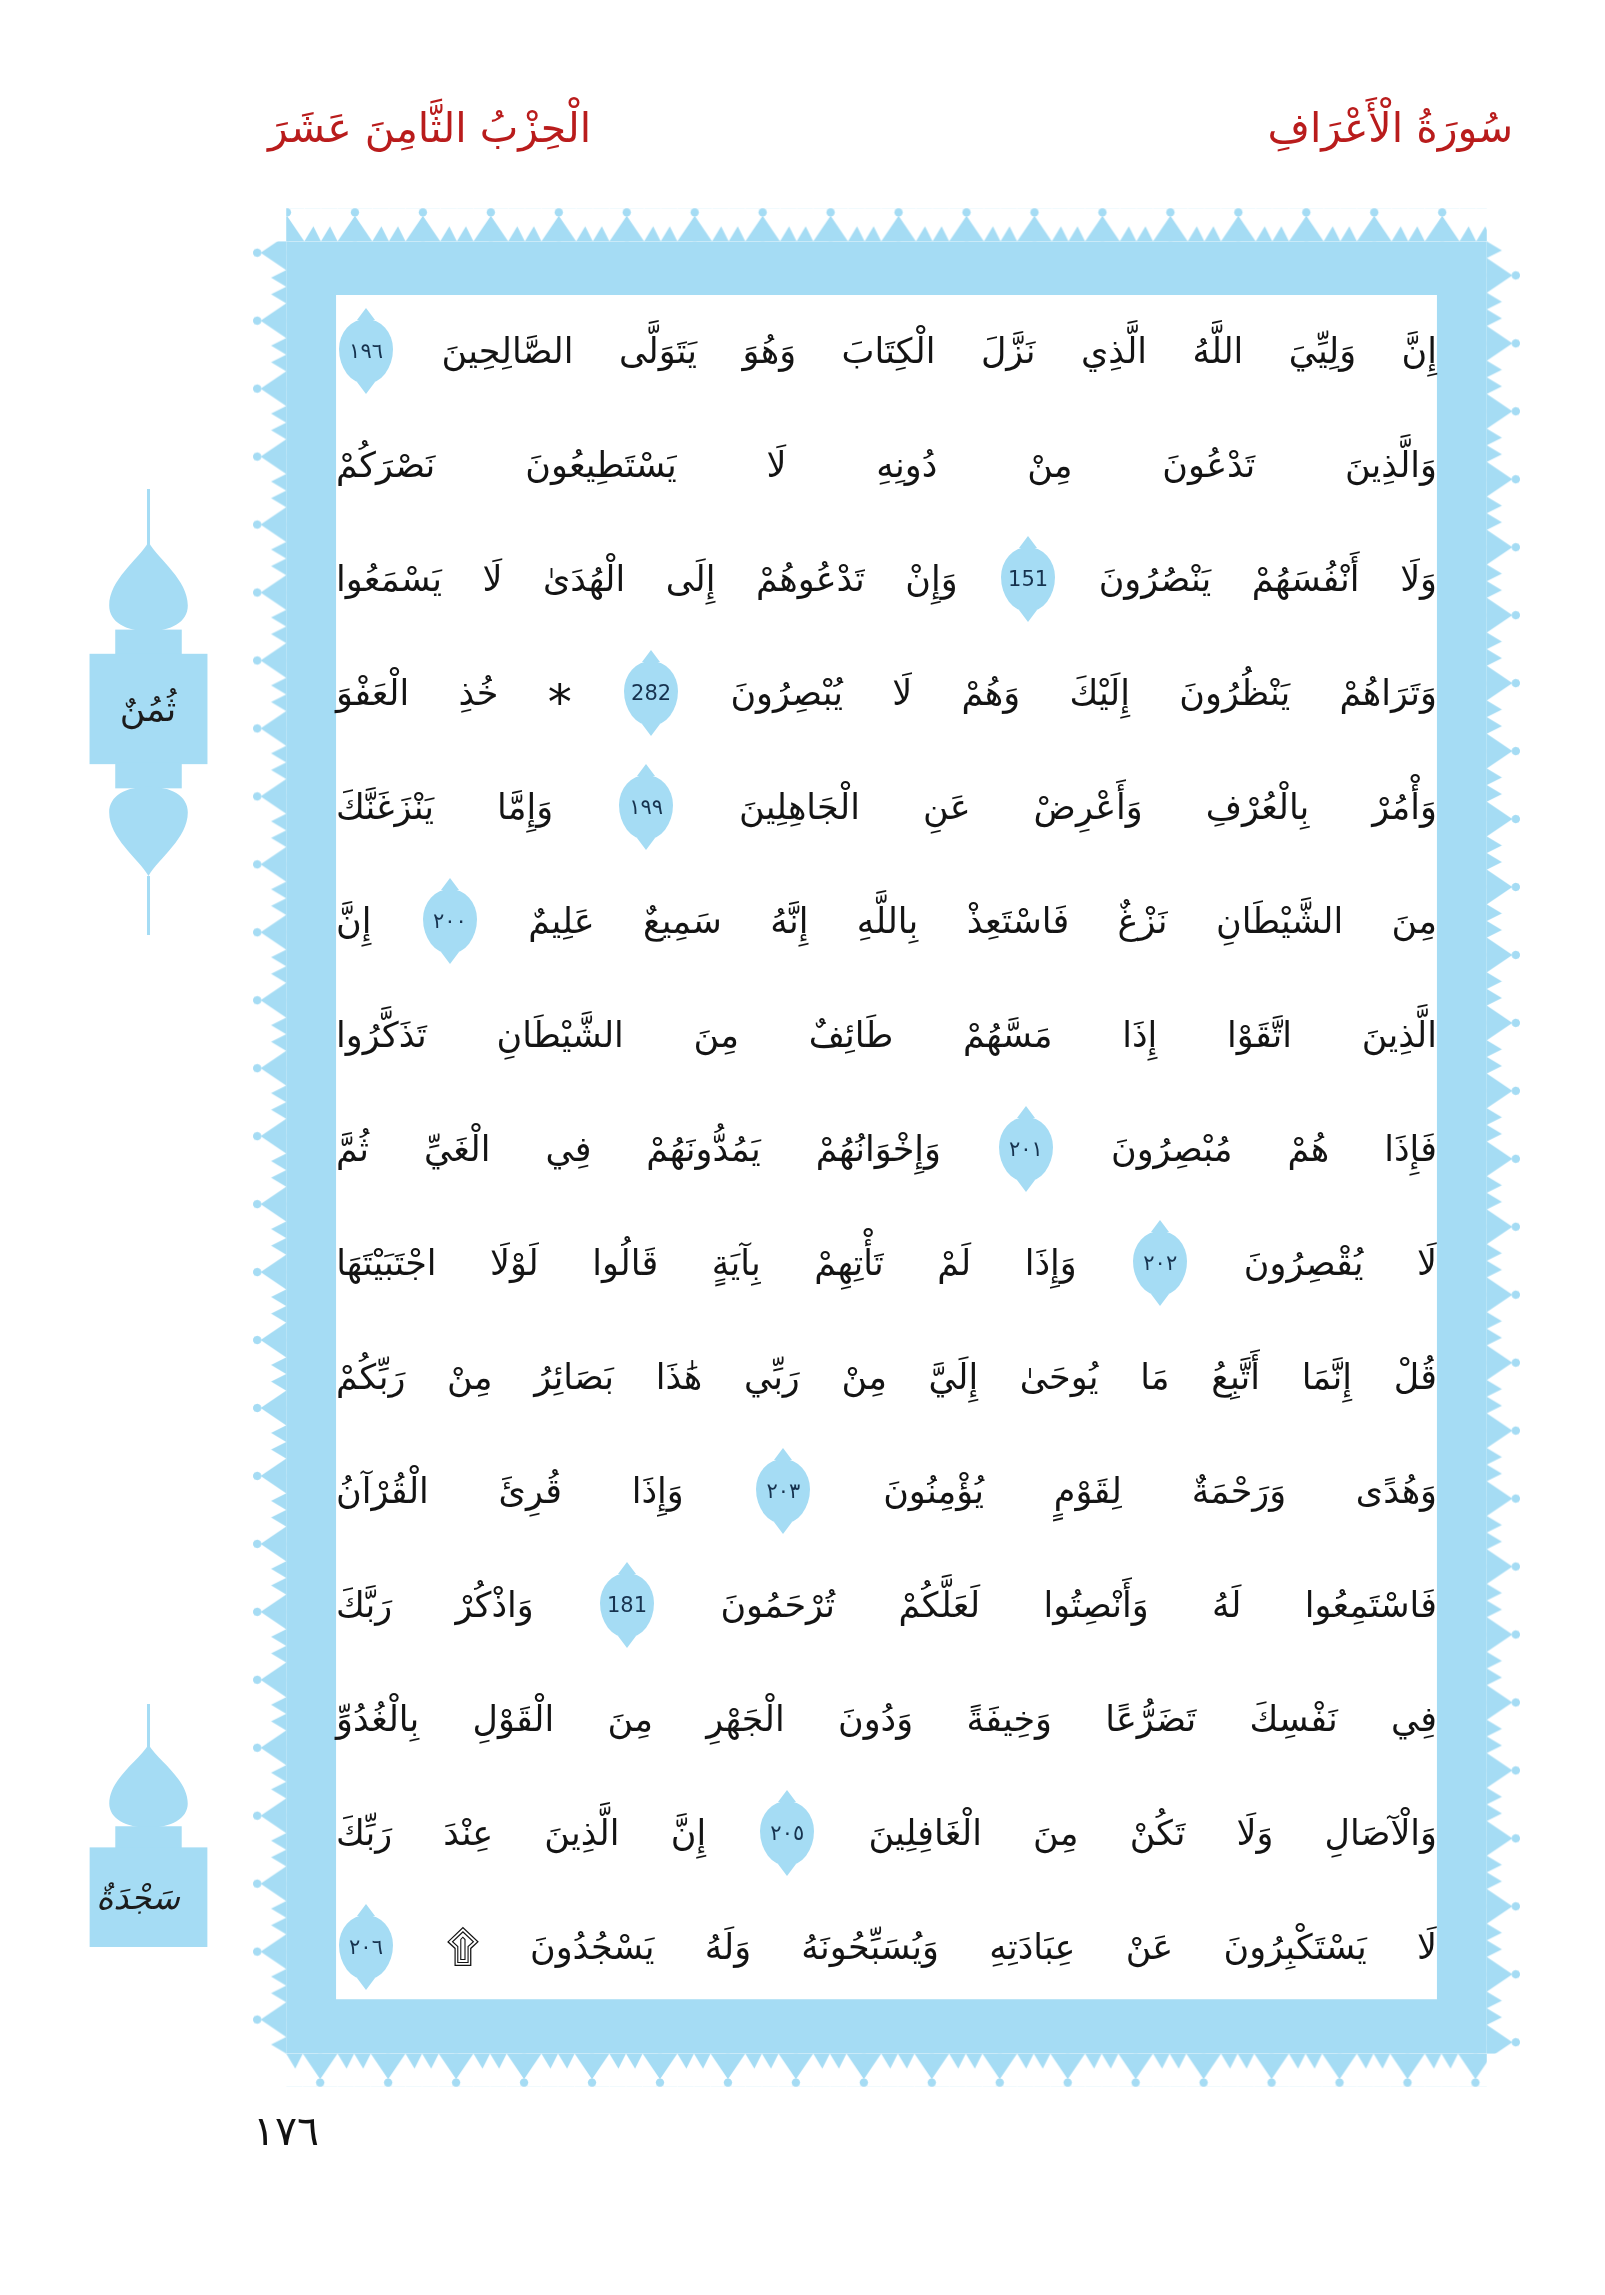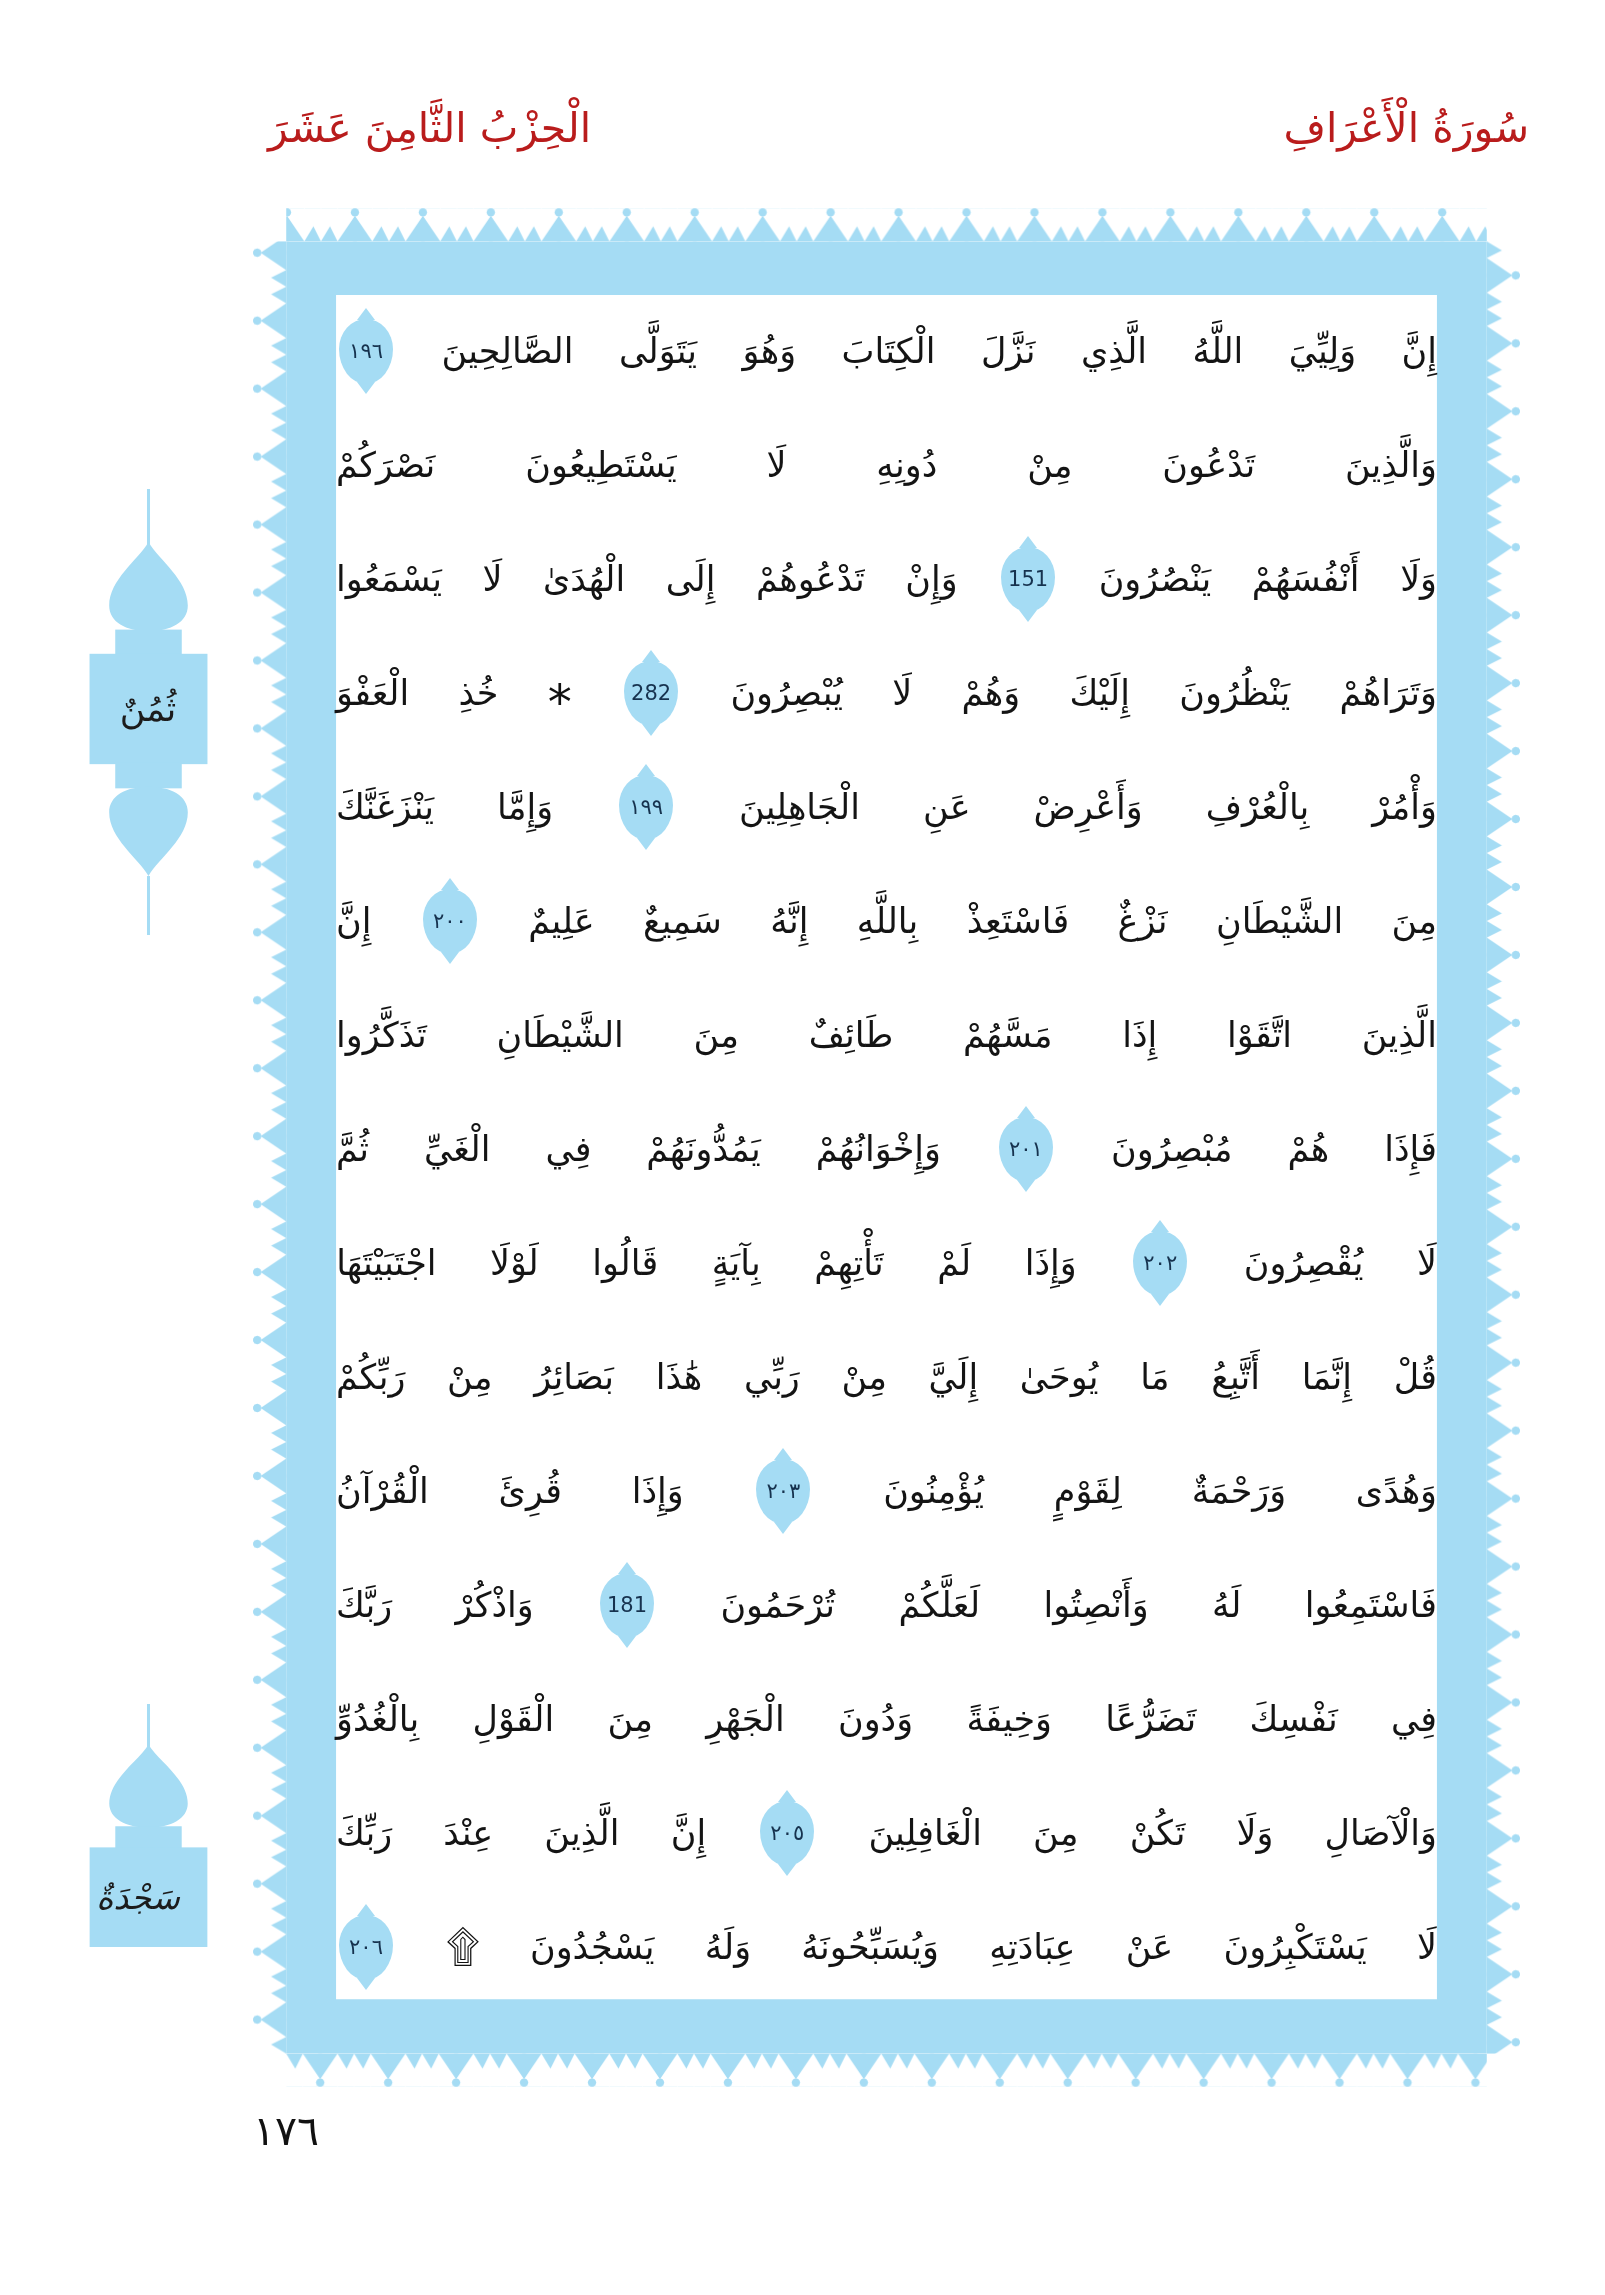--- a/index.html
+++ b/index.html
@@ -8,21 +8,21 @@
     --num:#16324E;
   }
   html,body{margin:0;padding:0;background:#fff;}
   body{
     position:relative;width:1605px;height:2295px;overflow:hidden;
     font-family:"DejaVu Sans",sans-serif;color:var(--ink);
   }
   
   .hdr{position:absolute;top:104px;font-size:41px;color:#b91c1c;white-space:nowrap;}
   .hdr-left{left:268px;}
-  .hdr-right{right:76px;text-align:right;}
+  .hdr-right{right:92px;text-align:right;}
   
   .frame{position:absolute;left:253px;top:208px;}
   
   .text-area{
     position:absolute;left:336px;top:294px;width:1101px;height:1705px;
     direction:rtl;
   }
   .qline{
     height:114px;display:flex;direction:rtl;align-items:center;
     justify-content:space-between;font-size:35px;line-height:1;color:var(--ink);
@@ -45,21 +45,21 @@
   .hizb{font-size:48px;line-height:0;position:relative;top:9px;color:#111;flex:0 0 auto;}
   .sjd{font-size:44px;color:#111;flex:0 0 auto;}
   
   .ornament{position:absolute;left:88px;}
   .orn-thumn{top:489px;}
   .orn-sajdah{top:1704px;}
   .orn-label{
     position:absolute;text-align:center;display:flex;align-items:center;justify-content:center;
     color:#1c1c1c;
   }
-  .lbl-thumn{left:89px;top:654px;width:118px;height:110px;font-size:35px;font-family:Liberation Serif, serif;}
+  .lbl-thumn{left:89px;top:654px;width:118px;height:110px;font-size:35px;}
   .lbl-sajdah{left:89px;top:1847px;width:98px;height:100px;font-size:33px;font-style:italic;}
   
   .page-num{
     position:absolute;left:253px;top:2107px;width:1267px;
     text-align:left;font-size:41px;color:#111;
   }
 </style>
 </head>
 <body>
 

